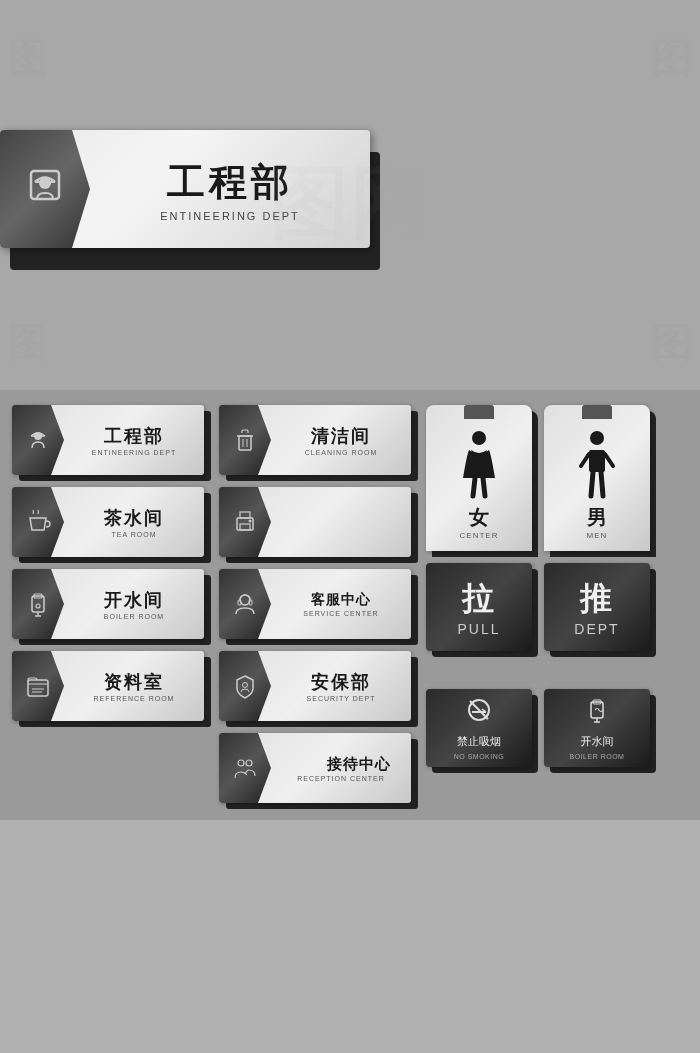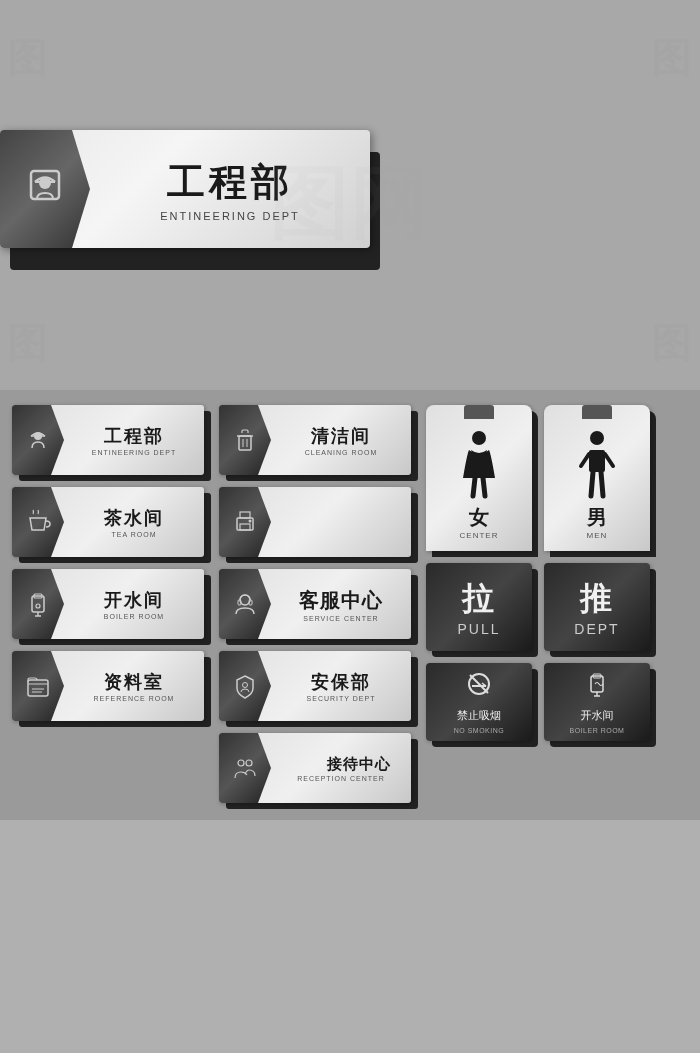--- a/index.html
+++ b/index.html
@@ -248,20 +248,21 @@
     .pull-push-en {
       font-size: 14px;
       color: #ccc;
       letter-spacing: 2px;
     }
 
     
     .bottom-right-row {
       display: flex;
       gap: 10px;
+      margin-top: 26px;
     }
     .small-sign {
       width: 108px;
       height: 80px;
       position: relative;
     }
     .small-sign-shadow {
       position: absolute;
       bottom: -4px; right: -4px;
       width: 106px; height: 78px;
@@ -470,21 +471,21 @@
           <svg viewBox="0 0 28 28" fill="none">
             <circle cx="14" cy="10" r="5" stroke="#ccc" stroke-width="1.5" fill="none"></circle>
             <path d="M5 24 Q5 18 14 18 Q23 18 23 24" stroke="#ccc" stroke-width="1.5" fill="none"></path>
 
             <path d="M9 10 Q9 5 14 5 Q19 5 19 10" stroke="#ccc" stroke-width="1.2" fill="none"></path>
             <rect x="7" y="10" width="3" height="5" rx="1" stroke="#ccc" stroke-width="1" fill="none"></rect>
             <rect x="18" y="10" width="3" height="5" rx="1" stroke="#ccc" stroke-width="1" fill="none"></rect>
           </svg>
         </div>
         <div class="sign-h-text-area">
-          <div class="sign-h-zh" style="font-size:20px; letter-spacing:1px;">客服中心</div>
+          <div class="sign-h-zh" style="font-size:14px; letter-spacing:1px;">客服中心</div>
           <div class="sign-h-en">SERVICE CENTER</div>
         </div>
       </div>
     </div>
 
     <div class="sign-h">
       <div class="sign-h-shadow"></div>
       <div class="sign-h-body">
         <div class="sign-h-icon-area">
           <svg viewBox="0 0 28 28" fill="none">

